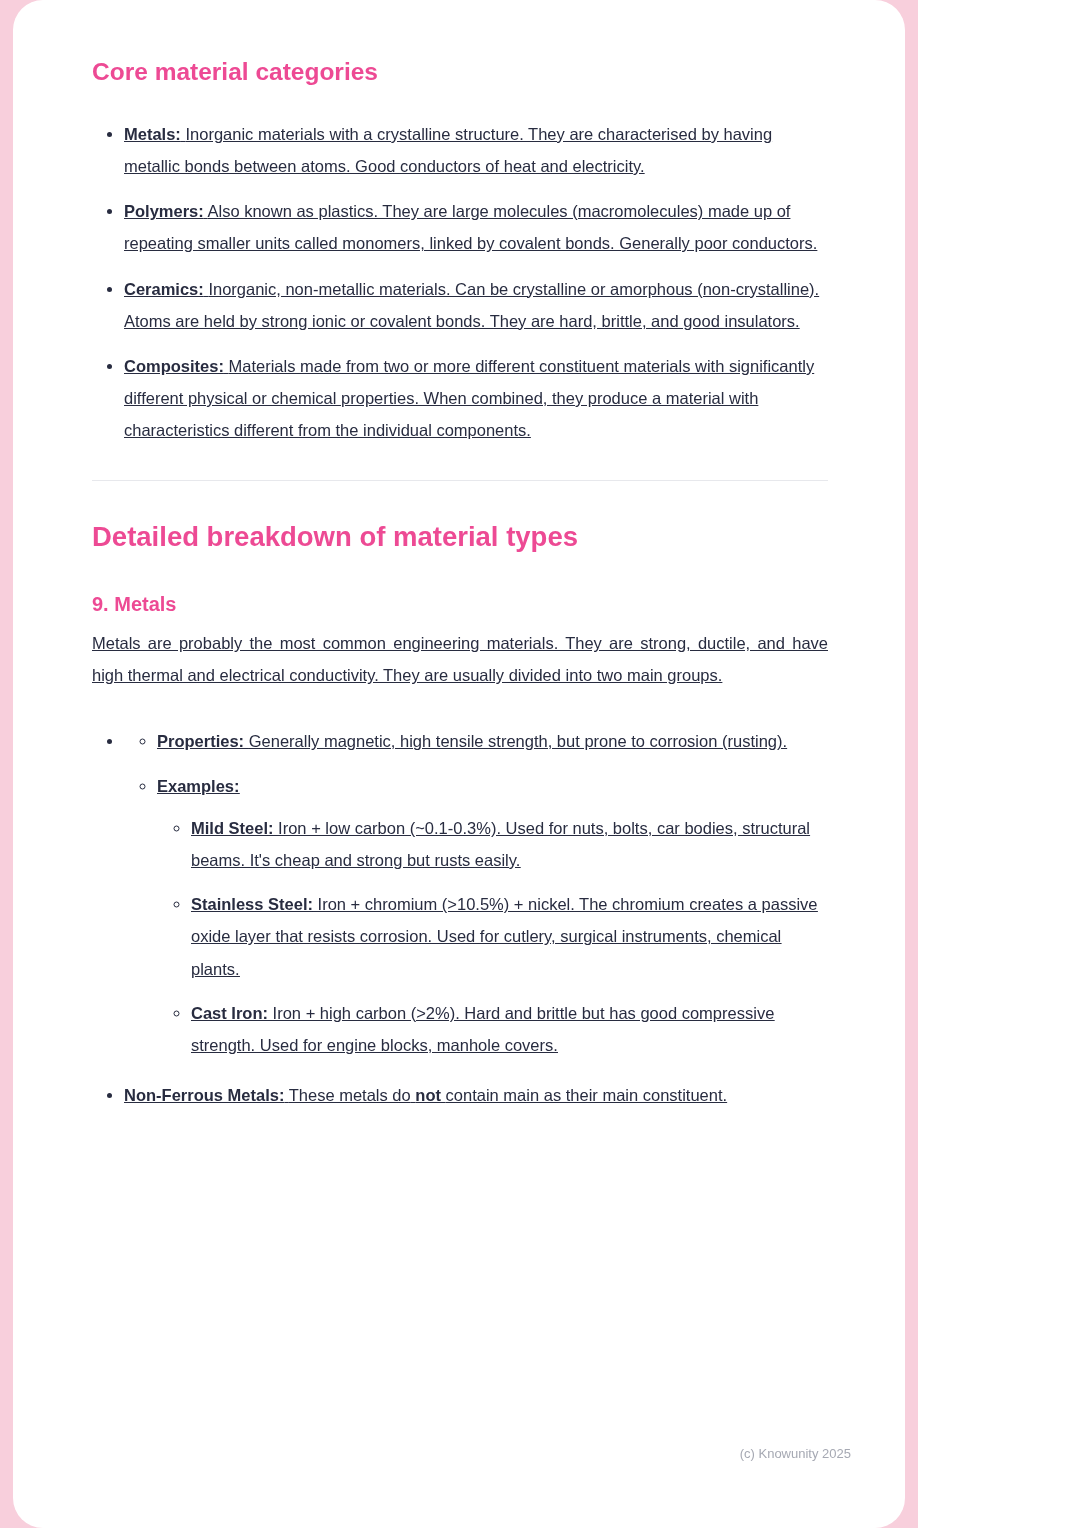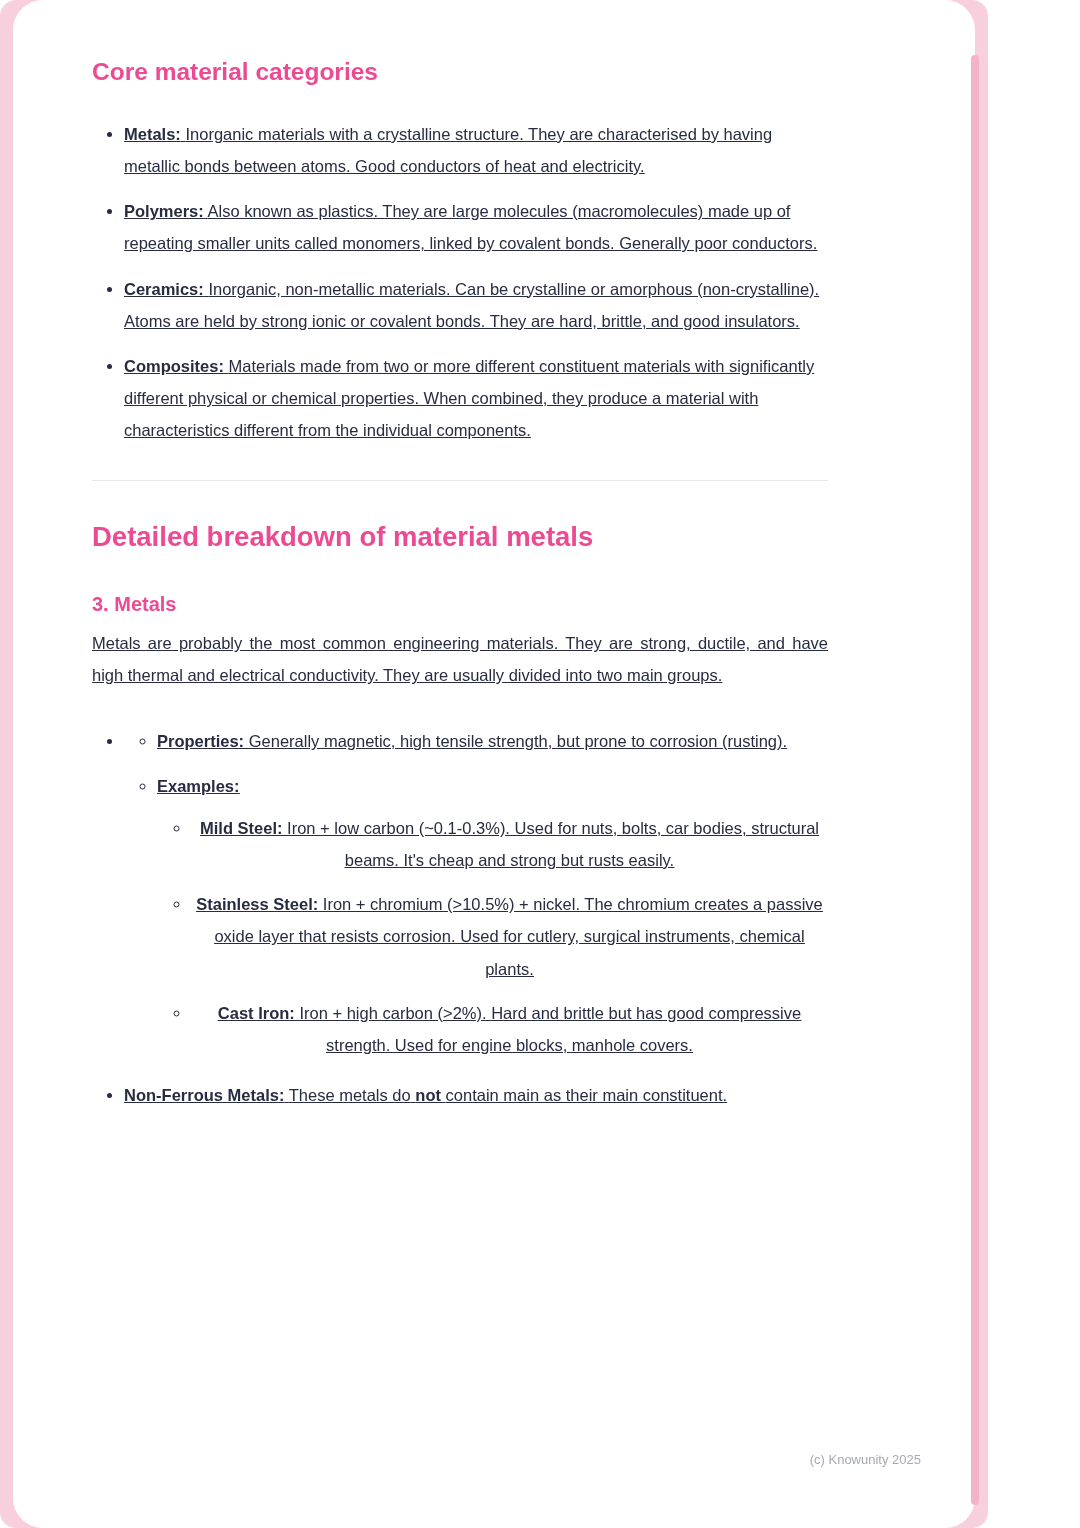--- a/index.html
+++ b/index.html
@@ -14,25 +14,24 @@
   html, body { margin: 0; padding: 0; }
   body {
     width: 1080px;
     height: 1528px;
     font-family: "Liberation Sans", "DejaVu Sans", sans-serif;
     color: var(--text, #282c40);
     background: #ffffff;
   }
   .page {
     position: relative;
-    width: 988px;
+    width: 918px;
     height: 1528px;
     background: var(--frame, #f8cfdc);
     overflow: hidden;
-    border-radius: 16px;
   }
   .card {
     position: absolute;
     top: 0; bottom: 0; left: 13px; right: 13px;
     background: #ffffff;
     border-radius: 30px;
   }
   .stripe {
     position: absolute;
     top: 55px;
@@ -97,25 +96,25 @@
     margin-top: 12px;
     padding-left: 33px;
     list-style: circle;
   }
   ul.sub > li { margin-bottom: 12px; }
   ul.sub2 {
     margin-top: 10px;
     padding-left: 34px;
     list-style: circle;
   }
-  ul.sub2 > li { margin-bottom: 12px; text-align: center; }
+  ul.sub2 > li { margin-bottom: 12px; }
   .watermark {
     position: absolute;
     right: 54px;
-    bottom: 60px;
+    bottom: 66px;
     font-size: 13px;
     line-height: 1.2;
     color: var(--watermark, #a6a9b3);
   }
 </style>
 </head>
 <body>
 
 <div class="page">
   <div class="card">
@@ -140,23 +139,23 @@
           <span>Inorganic, non-metallic materials. Can be crystalline or amorphous (non-crystalline). Atoms are held by strong ionic or covalent bonds. They are hard, brittle, and good insulators.</span>
         </li>
         <li>
           <strong>Composites:</strong>
           <span>Materials made from two or more different constituent materials with significantly different physical or chemical properties. When combined, they produce a material with characteristics different from the individual components.</span>
         </li>
       </ul>
 
       <hr>
 
-      <h2>Detailed breakdown of material metals</h2>
+      <h2>Detailed breakdown of material types</h2>
 
-      <h3>3. Metals</h3>
+      <h3>9. Metals</h3>
 
       <p class="lead2 justify">Metals are probably the most common engineering materials. They are strong, ductile, and have high thermal and electrical conductivity. They are usually divided into two main groups.</p>
 
       <ul class="groups">
         <li>
           <ul class="sub">
             <li>
               <strong>Properties:</strong>
               <span>Generally magnetic, high tensile strength, but prone to corrosion (rusting).</span>
             </li>

